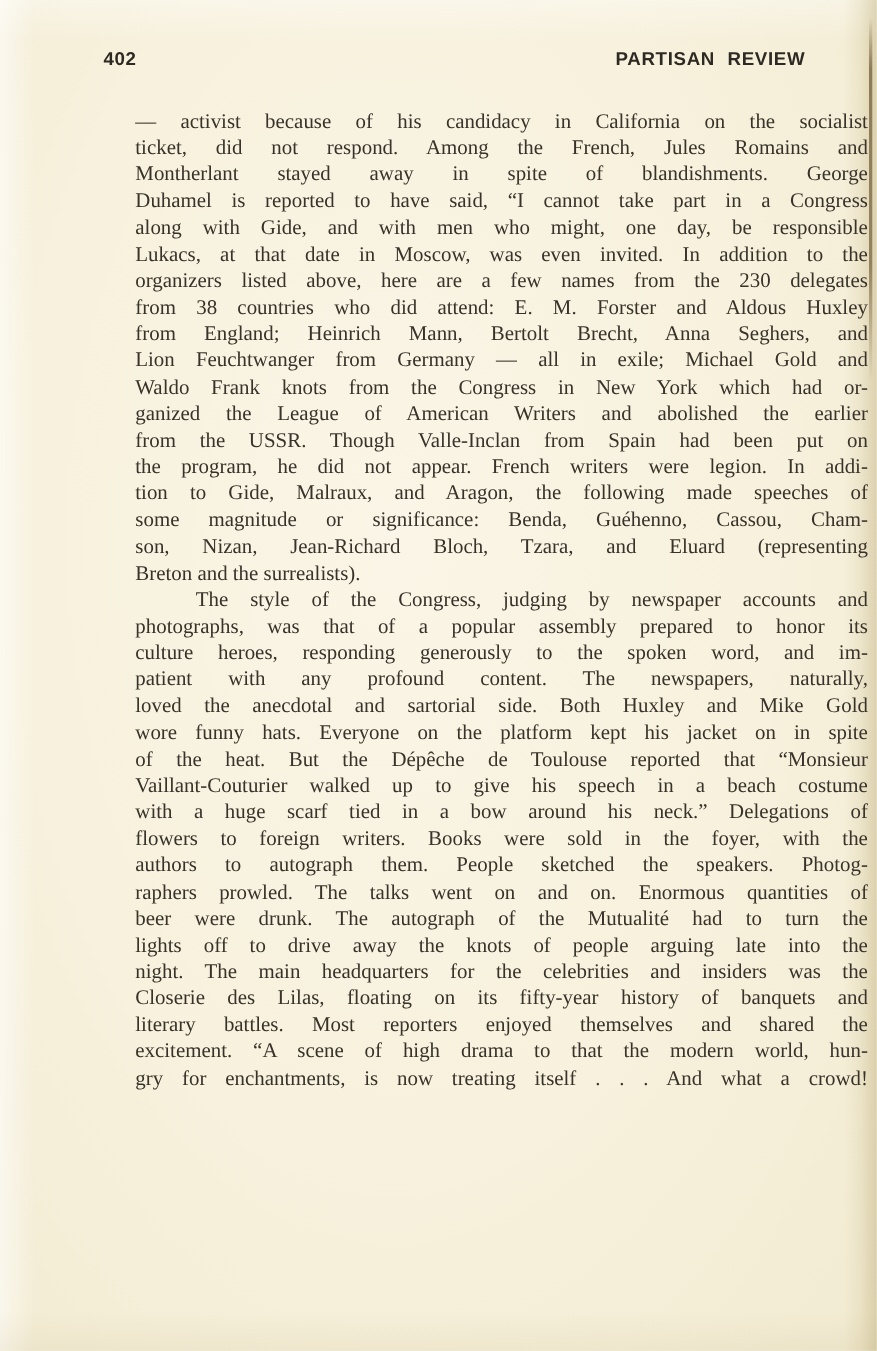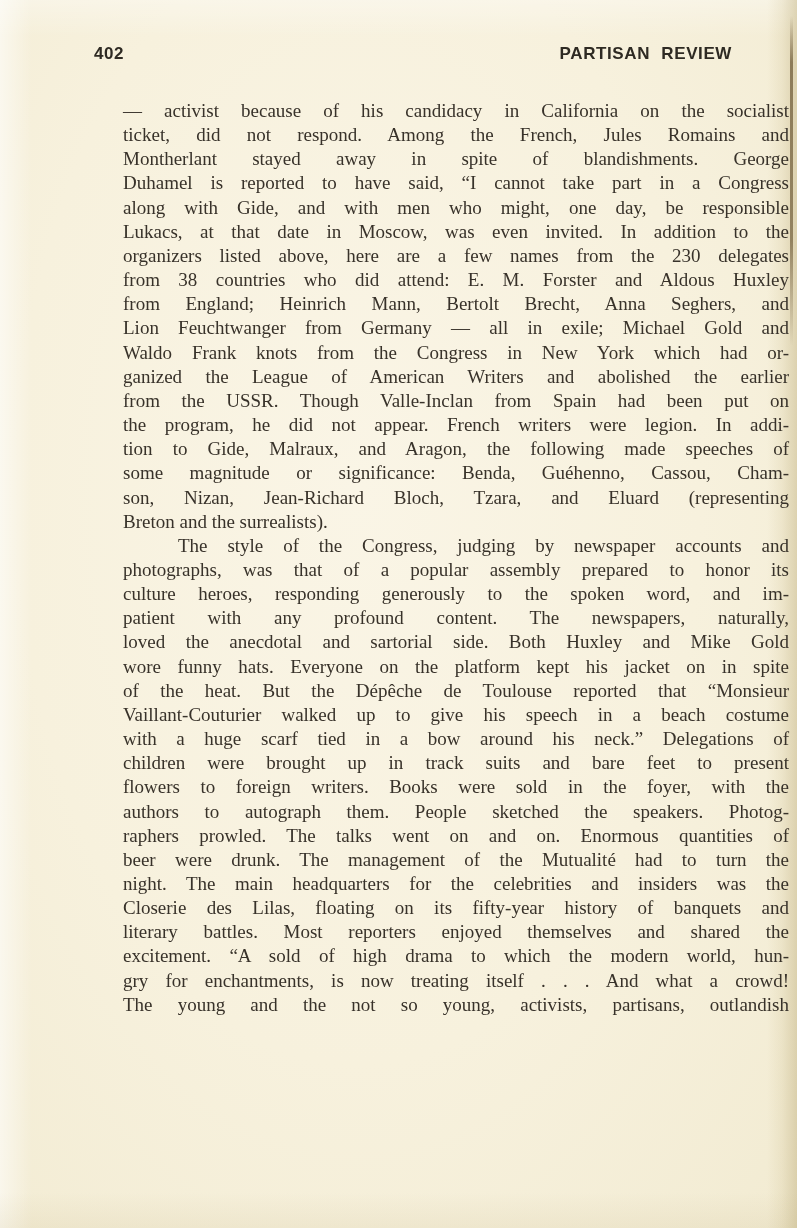--- a/index.html
+++ b/index.html
@@ -89,25 +89,24 @@
     <div class="tl para-end">Breton and the surrealists).</div>
     <div class="tl indent">The style of the Congress, judging by newspaper accounts and</div>
     <div class="tl">photographs, was that of a popular assembly prepared to honor its</div>
     <div class="tl">culture heroes, responding generously to the spoken word, and im-</div>
     <div class="tl">patient with any profound content. The newspapers, naturally,</div>
     <div class="tl">loved the anecdotal and sartorial side. Both Huxley and Mike Gold</div>
     <div class="tl">wore funny hats. Everyone on the platform kept his jacket on in spite</div>
     <div class="tl"><span>of the heat. But the </span><span class="it">Dépêche de Toulouse</span><span> reported that “Monsieur</span></div>
     <div class="tl">Vaillant-Couturier walked up to give his speech in a beach costume</div>
     <div class="tl">with a huge scarf tied in a bow around his neck.” Delegations of</div>
-    <div class="tl">children were brought up in track suits and bare feet to present</div>
     <div class="tl">flowers to foreign writers. Books were sold in the foyer, with the</div>
     <div class="tl">authors to autograph them. People sketched the speakers. Photog-</div>
     <div class="tl">raphers prowled. The talks went on and on. Enormous quantities of</div>
-    <div class="tl">beer were drunk. The management of the Mutualité had to turn the</div>
+    <div class="tl">beer were drunk. The autograph of the Mutualité had to turn the</div>
+    <div class="tl">lights off to drive away the knots of people arguing late into the</div>
     <div class="tl">night. The main headquarters for the celebrities and insiders was the</div>
     <div class="tl">Closerie des Lilas, floating on its fifty-year history of banquets and</div>
     <div class="tl">literary battles. Most reporters enjoyed themselves and shared the</div>
-    <div class="tl">excitement. “A sold of high drama to which the modern world, hun-</div>
+    <div class="tl">excitement. “A scene of high drama to that the modern world, hun-</div>
     <div class="tl">gry for enchantments, is now treating itself . . . And what a crowd!</div>
-    <div class="tl">The young and the not so young, activists, partisans, outlandish</div>
   </div>
 </div>
 
 </body></html>

